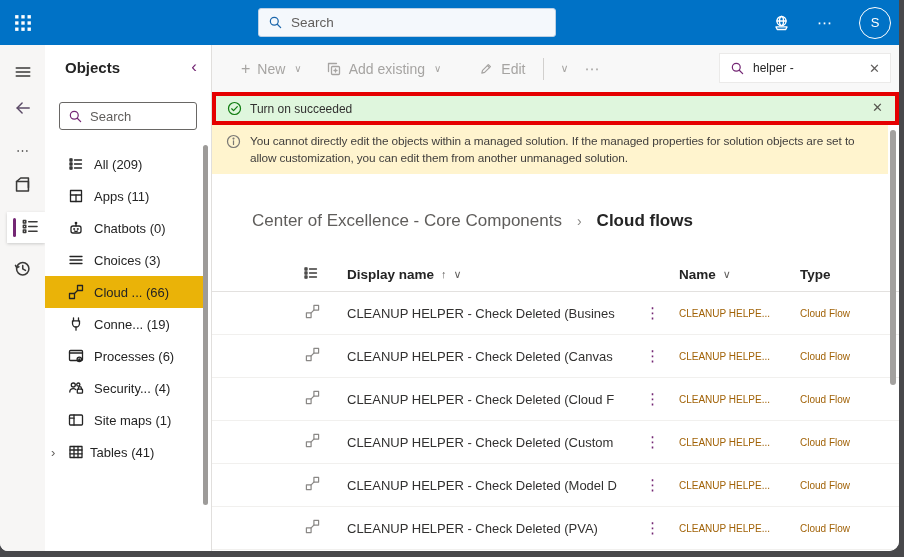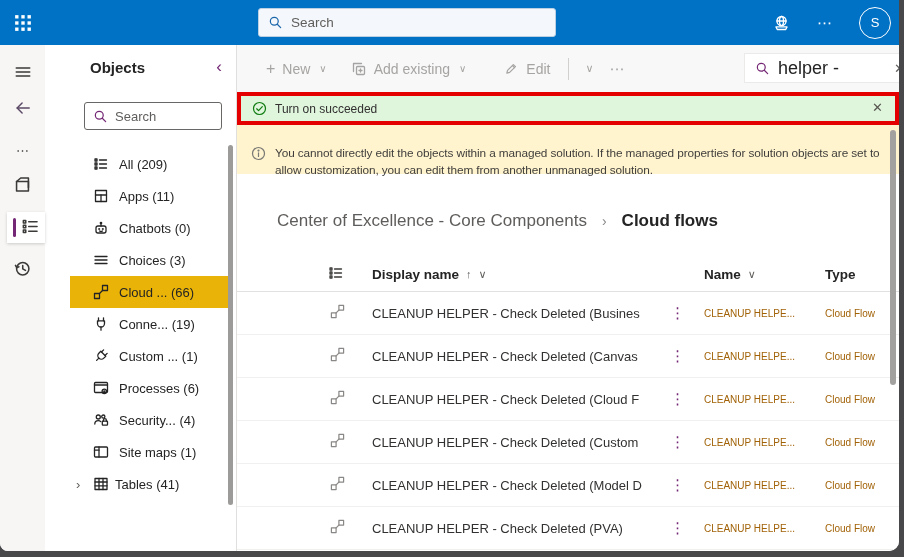--- a/index.html
+++ b/index.html
@@ -27,21 +27,21 @@
   
   .rail { position:relative; width:45px; background:#f7f6f5; flex:none; }
   .railbtn { position:absolute; left:0; width:45px; height:32px; display:flex; align-items:center; justify-content:center;
              color:#3b3a39; cursor:pointer; }
   .rail-active { position:absolute; left:7px; right:0; top:167px; height:31px; background:#fff;
                  box-shadow:0 1px 3px rgba(0,0,0,.18); }
   .rail-active .bar { position:absolute; left:6px; top:6px; width:3px; height:19px; background:#742774; border-radius:2px; }
   .rail-active .ric { position:absolute; left:14px; top:5px; color:#3b3a39; }
 
   
-  .panel { position:relative; width:167px; background:#fff; border-right:1px solid #e1dfdd; flex:none; overflow:hidden;margin-left:25px; }
+  .panel { position:relative; width:167px; background:#fff; border-right:1px solid #e1dfdd; flex:none; overflow:hidden; }
   .ptitle { position:absolute; left:20px; top:14px; font-size:15px; font-weight:700; color:#242424; }
   .pcollapse { position:absolute; right:14px; top:12px; color:#742774; font-size:17px; cursor:pointer; }
   .psearch { position:absolute; left:14px; top:57px; width:138px; height:28px; border:1px solid #696765;
              border-radius:3px; display:flex; align-items:center; padding-left:8px; background:#fff; }
   .psearch input { border:none; outline:none; font-size:13px; color:#444; margin-left:7px; width:95px;
                    font-family:"Liberation Sans",sans-serif; }
   .psearch input::placeholder { color:#605e5c; }
   .plist { position:absolute; left:0; top:103px; width:160px; }
   .obj-item { height:32px; display:flex; align-items:center; padding-left:23px; gap:10px; font-size:13px;
               color:#242424; cursor:pointer; white-space:nowrap; }
@@ -54,30 +54,30 @@
   
   .main { position:relative; flex:1; background:#fff; overflow:hidden; }
   .tbar { position:relative; height:47px; background:#f8f8f8; display:flex; align-items:center; padding-left:29px; }
   .tbtn { display:flex; align-items:center; gap:7px; color:#a6a4a2; font-size:14px; cursor:pointer; }
   .tbtn .chev { font-size:10px; margin-left:2px; }
   .tbtn svg { color:#a6a4a2; }
   .tsep { width:1px; height:22px; background:#d2d0ce; margin:0 14px 0 18px; }
   .tdots { color:#a6a4a2; font-size:15px; letter-spacing:1px; margin-left:16px; cursor:pointer; }
   .tsearch { position:absolute; left:507px; top:8px; width:172px; height:30px; background:#fff;
              border:1px solid #ebeae9; display:flex; align-items:center; padding-left:10px; }
-  .tsearch input { border:none; outline:none; font-size:18px; color:#242424; margin-left:8px; width:110px;
+  .tsearch input { border:none; outline:none; font-size:12px; color:#242424; margin-left:8px; width:110px;
                    font-family:"Liberation Sans",sans-serif; }
   .tsearch .x { position:absolute; right:10px; color:#605e5c; font-size:13px; cursor:pointer; }
 
   .redbox { border:4px solid #e50000; }
   .okbar { height:25px; background:#dff6dd; display:flex; align-items:center; padding-left:11px; position:relative; }
   .okbar .txt { margin-left:8px; font-size:12px; color:#323130; }
   .okbar .x { position:absolute; right:12px; top:4px; color:#57564f; font-size:13px; cursor:pointer; }
 
-  .warnbar { height:49px; background:#fff4ce; width:676px; display:flex; padding:20px 0 0 14px; }
+  .warnbar { height:49px; background:#fff4ce; width:676px; display:flex; padding:8px 0 0 14px; }
   .warnbar .txt { margin-left:9px; width:632px; font-size:11.8px; line-height:16.5px; color:#403e3c; letter-spacing:-0.1px; }
 
   .crumb { margin:37px 0 0 40px; font-size:17px; display:flex; align-items:center; gap:15px; }
   .crumb .parent { color:#5f5d5b; cursor:pointer; }
   .crumb .sep { color:#8a8886; font-size:14px; }
   .crumb .cur { color:#242424; font-weight:700; }
 
   .grid-hdr, .grid-row { display:grid; grid-template-columns:91px 44px 290px 42px 121px 1fr; align-items:center; }
   .grid-hdr { margin-top:26px; height:35px; border-bottom:1px solid #e3e1df; font-size:13.5px; font-weight:700; color:#242424; }
   .grid-hdr .hicon { color:#3b3a39; }
@@ -245,30 +245,20 @@
         <div class="obj-item">
           <svg width="16" height="16" viewBox="0 0 16 16">
                 <path d="M5.5 1.8v3M10.5 1.8v3"></path>
                 <path d="M4.5 4.8h7v2.7a3.5 3.5 0 0 1-7 0z"></path>
                 <line x1="8" y1="11" x2="8" y2="14.2"></line>
               </svg>
           <span>Conne... (19)</span>
         </div>
         <div class="obj-item">
           <svg width="16" height="16" viewBox="0 0 16 16">
-                <g transform="rotate(45 8 8)">
-                  <path d="M5.5 1.8v3M10.5 1.8v3"></path>
-                  <path d="M4.5 4.8h7v2.7a3.5 3.5 0 0 1-7 0z"></path>
-                  <line x1="8" y1="11" x2="8" y2="14.2"></line>
-                </g>
-              </svg>
-          <span>Custom ... (1)</span>
-        </div>
-        <div class="obj-item">
-          <svg width="16" height="16" viewBox="0 0 16 16">
                 <rect x="1.5" y="2.5" width="13" height="10" rx="1"></rect>
                 <line x1="1.5" y1="5" x2="14.5" y2="5"></line>
                 <circle cx="11.3" cy="11.3" r="2.2"></circle>
                 <circle cx="11.3" cy="11.3" r="0.5"></circle>
               </svg>
           <span>Processes (6)</span>
         </div>
         <div class="obj-item">
           <svg width="16" height="16" viewBox="0 0 16 16">
                 <circle cx="5.3" cy="5" r="2"></circle>

